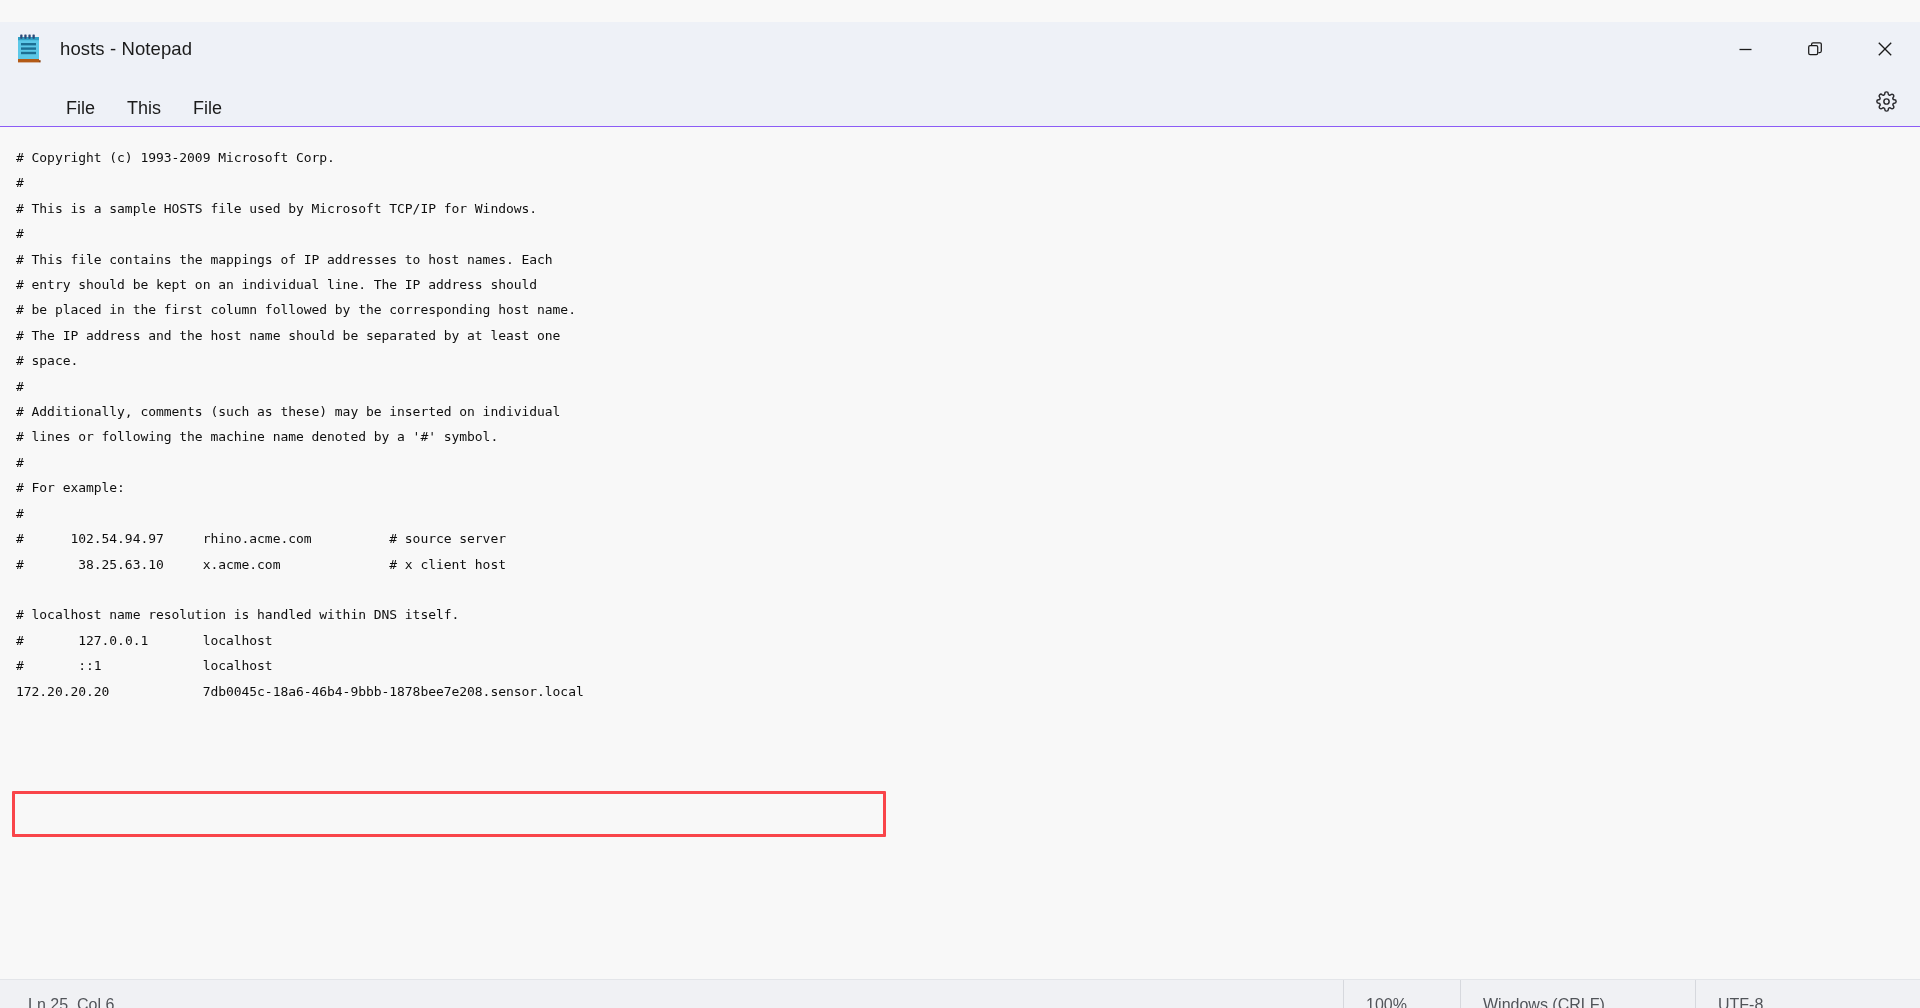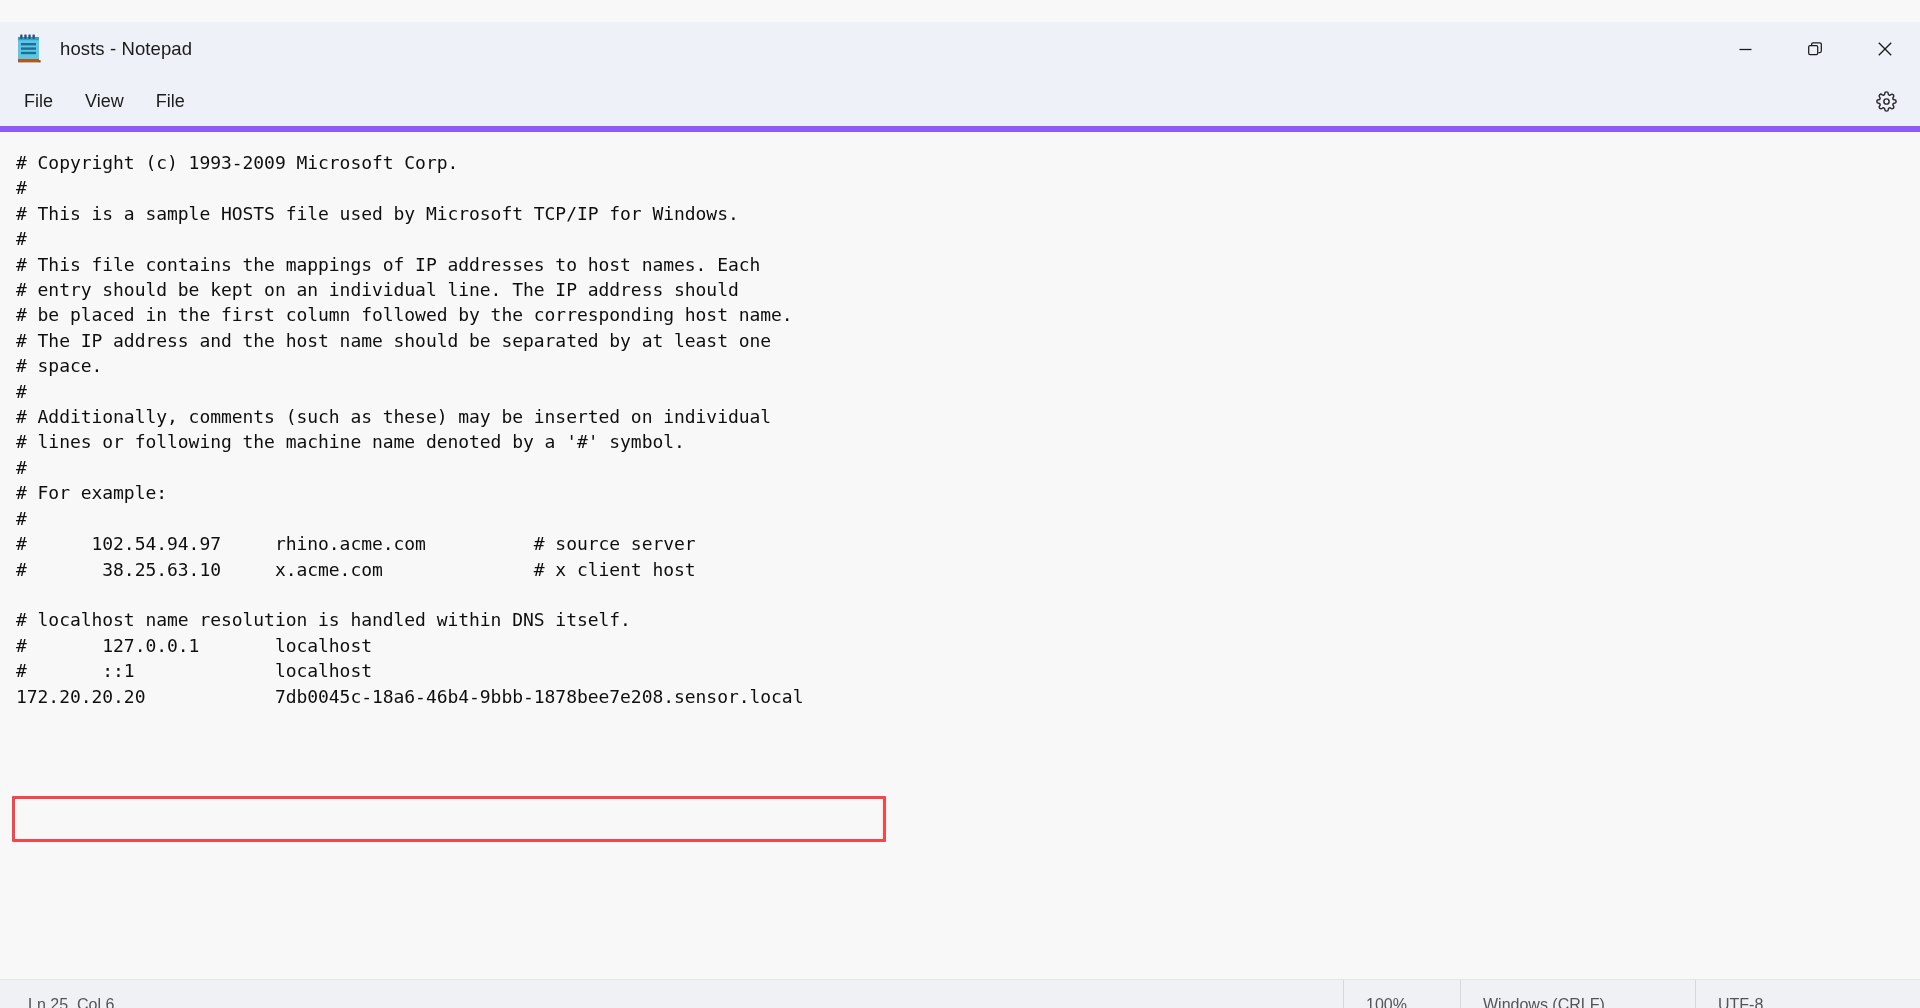--- a/index.html
+++ b/index.html
@@ -66,24 +66,25 @@
     justify-content: center;
     cursor: default;
   }
 
   
   .menubar {
     height: 50px;
     min-height: 50px;
     background: #eef1f7;
     display: flex;
-    align-items: center;
-    position: relative;
-    border-bottom: 6px solid #8b5cf6;
+    align-items: flex-end;
+    position: relative;
+    border-bottom: 1px solid #8b5cf6;
     user-select: none;
+    padding-left: 42px;
   }
 
   .menu-item {
     font-size: 18px;
     color: #1b1b1b;
     padding: 7px 14px;
     margin-left: 4px;
     border-radius: 5px;
     cursor: default;
     white-space: nowrap;
@@ -113,21 +114,21 @@
   }
 
   .editor {
     position: absolute;
     left: 0;
     top: 0;
     right: 0;
     bottom: 0;
     padding: 18px 0 0 16px;
     font-family: "DejaVu Sans Mono", "Liberation Mono", monospace;
-    font-size: 18px;
+    font-size: 13px;
     line-height: 25.4px;
     color: #0e0e0e;
     white-space: pre;
     letter-spacing: -0.05px;
     overflow: hidden;
     outline: none;
     caret-color: #000;
   }
 
   .highlight-box {
@@ -221,21 +222,21 @@
         <svg width="14" height="14" viewBox="0 0 14 14" stroke="#1b1b1b">
           <line x1="0.8" y1="0.8" x2="13.2" y2="13.2" stroke-width="1.3"></line>
           <line x1="13.2" y1="0.8" x2="0.8" y2="13.2" stroke-width="1.3"></line>
         </svg>
       </div>
     </div>
   </div>
 
   <div class="menubar">
     <div class="menu-item">File</div>
-    <div class="menu-item">View</div>
+    <div class="menu-item">This</div>
     <div class="menu-item">File</div>
 
     <div class="settings-btn">
       <svg width="21" height="21" viewBox="0 0 24 24" fill="none" stroke="#2a2a2e" stroke-width="1.7" stroke-linecap="round" stroke-linejoin="round">
         <circle cx="12" cy="12" r="3"></circle>
         <path d="M19.4 15a1.65 1.65 0 0 0 .33 1.82l.06.06a2 2 0 1 1-2.83 2.83l-.06-.06a1.65 1.65 0 0 0-1.82-.33 1.65 1.65 0 0 0-1 1.51V21a2 2 0 0 1-4 0v-.09A1.65 1.65 0 0 0 9 19.4a1.65 1.65 0 0 0-1.82.33l-.06.06a2 2 0 1 1-2.83-2.83l.06-.06a1.65 1.65 0 0 0 .33-1.82 1.65 1.65 0 0 0-1.51-1H3a2 2 0 0 1 0-4h.09A1.65 1.65 0 0 0 4.6 9a1.65 1.65 0 0 0-.33-1.82l-.06-.06a2 2 0 1 1 2.83-2.83l.06.06A1.65 1.65 0 0 0 9 4.6a1.65 1.65 0 0 0 1-1.51V3a2 2 0 0 1 4 0v.09a1.65 1.65 0 0 0 1 1.51 1.65 1.65 0 0 0 1.82-.33l.06-.06a2 2 0 1 1 2.83 2.83l-.06.06a1.65 1.65 0 0 0-.33 1.82V9a1.65 1.65 0 0 0 1.51 1H21a2 2 0 0 1 0 4h-.09a1.65 1.65 0 0 0-1.51 1z"></path>
       </svg>
     </div>
   </div>
 

